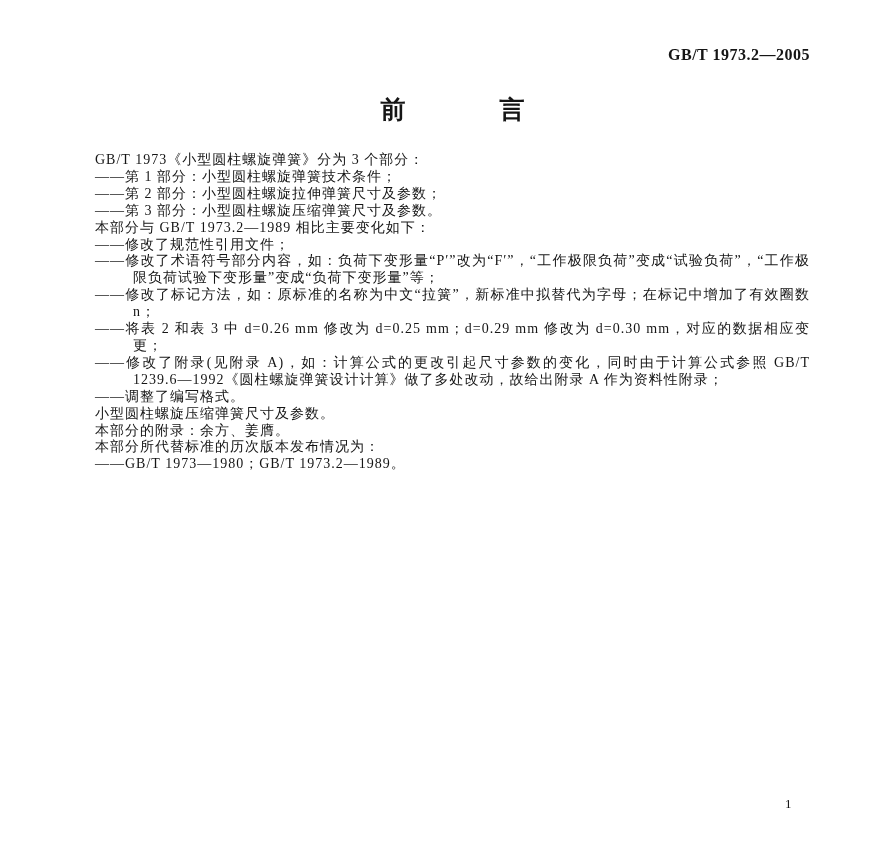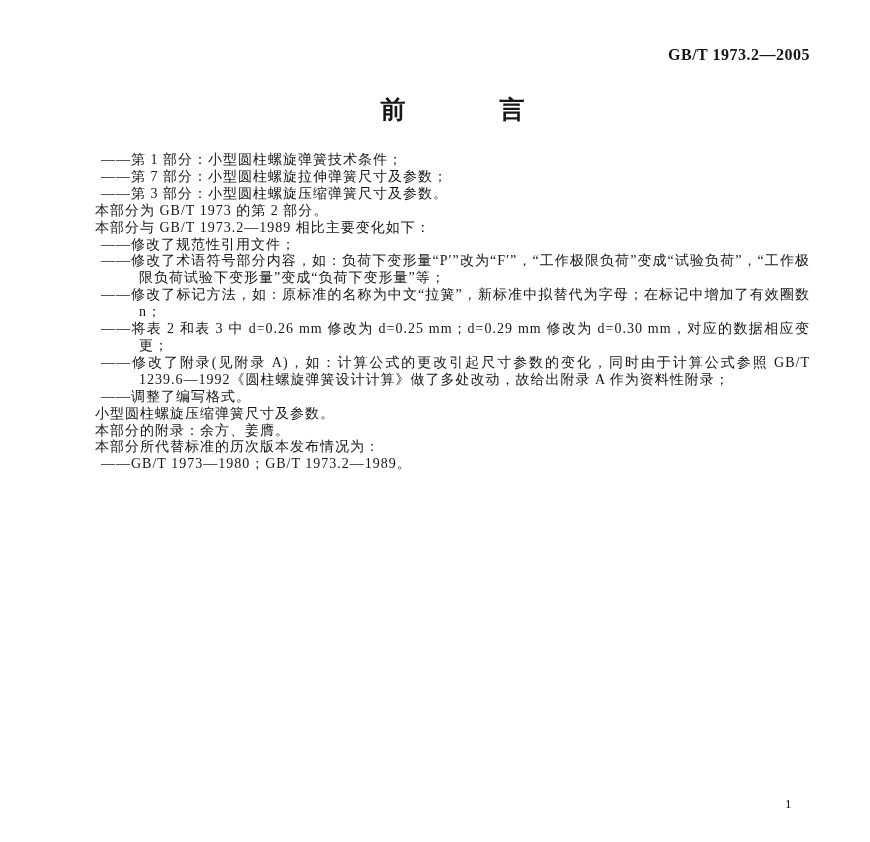--- a/index.html
+++ b/index.html
@@ -47,21 +47,20 @@
       letter-spacing: 1px;
       text-align: justify;
     }
     .doc-body p {
       margin: 0;
       padding: 0;
     }
     .doc-body p.dash {
       padding-left: 38px;
       text-indent: -38px;
-      margin-left: 6px;
     }
     .page-number {
       position: absolute;
       top: 796px;
       left: 785px;
       font-size: 13px;
       line-height: 16px;
     }
   </style>
 </head>
@@ -70,24 +69,24 @@
 <div class="doc-page">
 
   <div class="standard-code">GB/T 1973.2—2005</div>
 
   <div class="doc-title">
     <span>前</span>
     <span>言</span>
   </div>
 
   <div class="doc-body">
+    <p class="plain">GB/T 1973《小型圆柱螺旋弹簧》分为 3 个部分：</p>
     <p class="dash">——第 1 部分：小型圆柱螺旋弹簧技术条件；</p>
-    <p class="dash">——第 7 部分：小型圆柱螺旋拉伸弹簧尺寸及参数；</p>
+    <p class="dash">——第 2 部分：小型圆柱螺旋拉伸弹簧尺寸及参数；</p>
     <p class="dash">——第 3 部分：小型圆柱螺旋压缩弹簧尺寸及参数。</p>
-    <p class="plain">本部分为 GB/T 1973 的第 2 部分。</p>
     <p class="plain">本部分与 GB/T 1973.2—1989 相比主要变化如下：</p>
     <p class="dash">——修改了规范性引用文件；</p>
     <p class="dash">——修改了术语符号部分内容，如：负荷下变形量“P′”改为“F′”，“工作极限负荷”变成“试验负荷”，“工作极限负荷试验下变形量”变成“负荷下变形量”等；</p>
     <p class="dash">——修改了标记方法，如：原标准的名称为中文“拉簧”，新标准中拟替代为字母；在标记中增加了有效圈数 n；</p>
     <p class="dash">——将表 2 和表 3 中 d=0.26 mm 修改为 d=0.25 mm；d=0.29 mm 修改为 d=0.30 mm，对应的数据相应变更；</p>
     <p class="dash">——修改了附录(见附录 A)，如：计算公式的更改引起尺寸参数的变化，同时由于计算公式参照 GB/T 1239.6—1992《圆柱螺旋弹簧设计计算》做了多处改动，故给出附录 A 作为资料性附录；</p>
     <p class="dash">——调整了编写格式。</p>
     <p class="plain">小型圆柱螺旋压缩弹簧尺寸及参数。</p>
     <p class="plain">本部分的附录：余方、姜膺。</p>
     <p class="plain">本部分所代替标准的历次版本发布情况为：</p>

